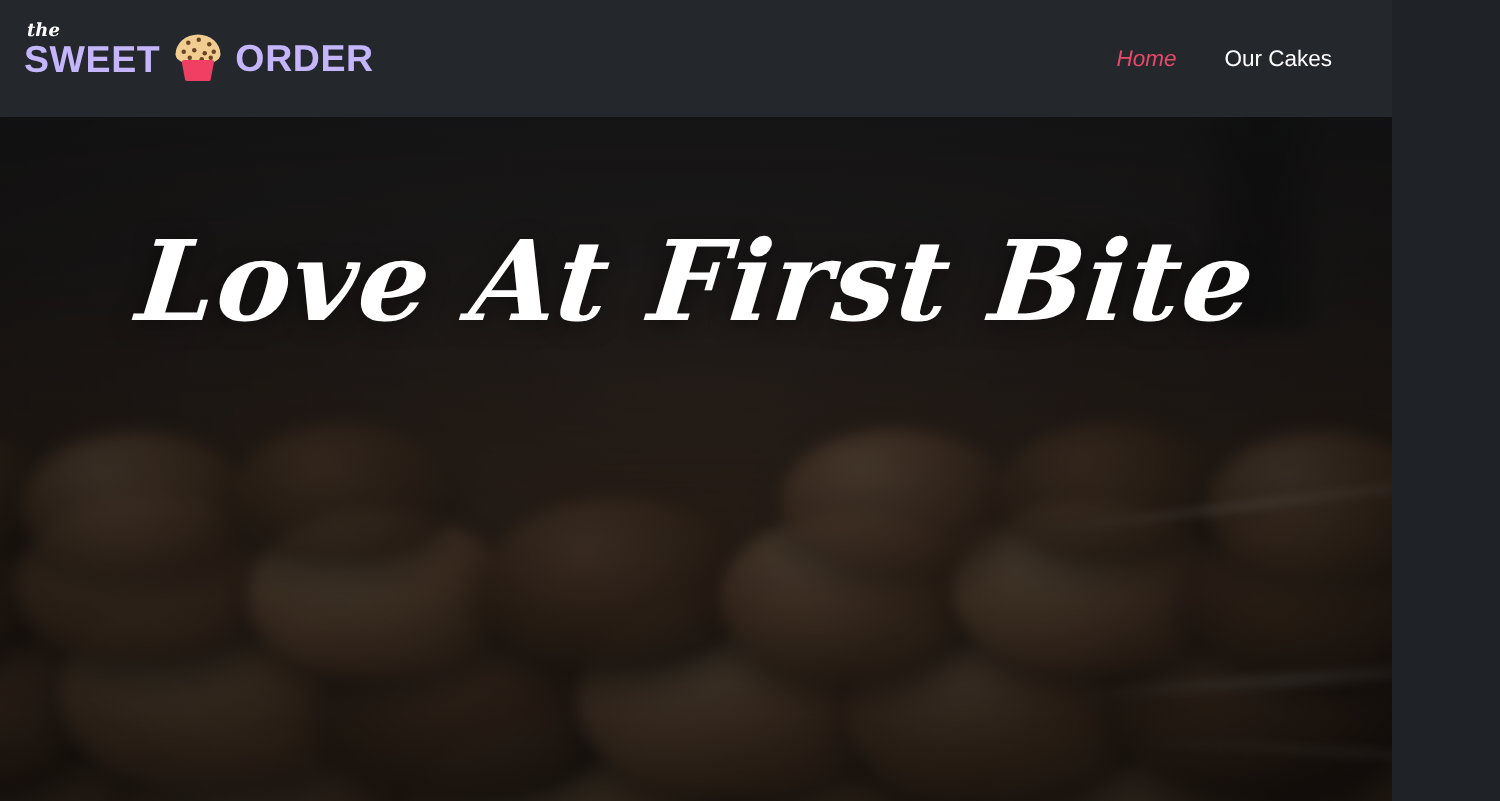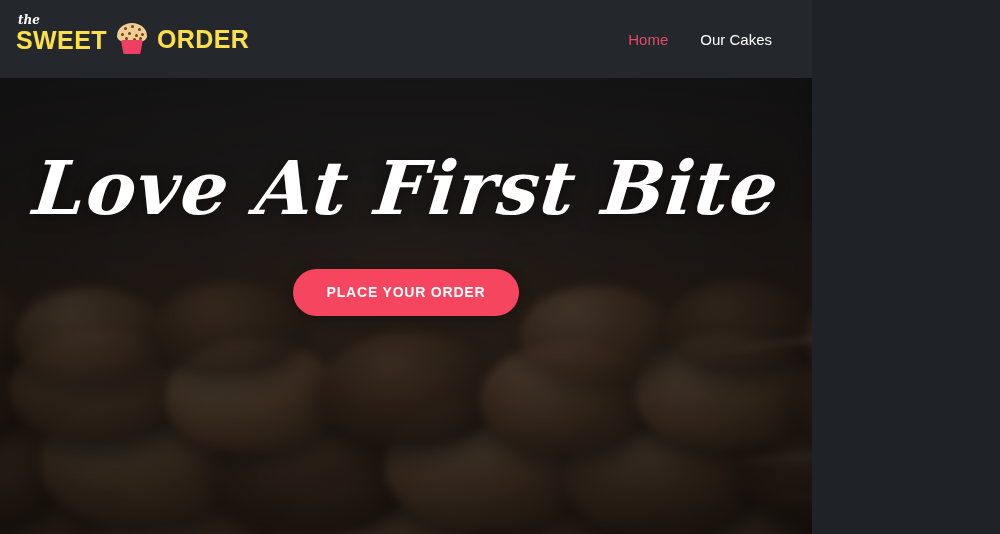--- a/index.html
+++ b/index.html
@@ -2,21 +2,21 @@
 <html><head>
 <meta charset="utf-8">
 <style>
   * { margin:0; padding:0; box-sizing:border-box; }
   html, body {
     width:1000px; height:534px;
     overflow:hidden;
     background:#1f2327;
     font-family:"Liberation Sans", sans-serif;
   }
-  .page { position:relative; width:812px; height:534px; overflow:hidden; }
+  .page { position:relative; width:928px; height:534px; overflow:hidden; }
 
   
   .hero-bg { position:absolute; inset:0; overflow:hidden; background:#221c18; }
 
   .bg-base {
     position:absolute; inset:-40px;
     background:
       radial-gradient(ellipse 55% 40% at 20% 100%, #6b4a34 0%, rgba(60,40,28,0) 62%),
       radial-gradient(ellipse 45% 35% at 55% 95%, #7a5639 0%, rgba(60,40,28,0) 60%),
       radial-gradient(ellipse 40% 34% at 85% 92%, #56392a 0%, rgba(50,34,24,0) 62%),
@@ -55,21 +55,21 @@
   
   .site-header {
     position:absolute; top:0; left:0; right:0; height:78px;
     background:#24282c;
     display:flex; align-items:center;
     padding:0 24px 0 16px;
     z-index:20;
   }
   .logo { display:flex; align-items:center; gap:8px; position:relative; user-select:none; }
   .logo-word {
-    color:#fde047; font-weight:bold; font-size:25px; letter-spacing:.4px; line-height:1;
+    color:#c4b5fd; font-weight:bold; font-size:25px; letter-spacing:.4px; line-height:1;
   }
   .logo-the {
     position:absolute; left:2px; top:-12px;
     font-family:"DejaVu Serif", serif;
     font-style:italic; font-weight:bold; font-size:12px; color:#ffffff; line-height:1;
   }
   .logo-left { position:relative; padding-top:2px; }
   .cupcake { width:34px; height:34px; position:relative; display:inline-block; }
   .cupcake .top {
     position:absolute; left:2px; top:1px; width:30px; height:20px;
@@ -83,21 +83,21 @@
     background:#ef3f63;
     clip-path:polygon(0% 0%, 100% 0%, 88% 100%, 12% 100%);
     border-radius:2px 2px 4px 4px;
   }
 
   nav.main-nav { margin-left:auto; display:flex; align-items:center; gap:0; }
   nav.main-nav a {
     color:#ffffff; text-decoration:none; font-size:15px; line-height:1;
     padding:8px 16px; display:inline-block; white-space:nowrap;
   }
-  nav.main-nav a.active { color:#e8486a; }
+  nav.main-nav a.active { color:#e8486a;font-style:italic; }
 
   
   .hero-content {
     position:absolute; left:0; right:0; top:150px;
     display:flex; flex-direction:column; align-items:center;
     z-index:10; text-align:center;
   }
   .hero-title {
     color:#ffffff;
     font-family:"DejaVu Serif", serif;
@@ -207,16 +207,15 @@
 
     <nav class="main-nav">
       <a href="#" class="active">Home</a>
       <a href="#">Our Cakes</a>
     </nav>
 
   </header>
 
   <div class="hero-content">
     <h1 class="hero-title">Love At First Bite</h1>
-    <button class="hero-cta">PLACE YOUR ORDER</button>
   </div>
 
 </div>
 
 </body></html>

